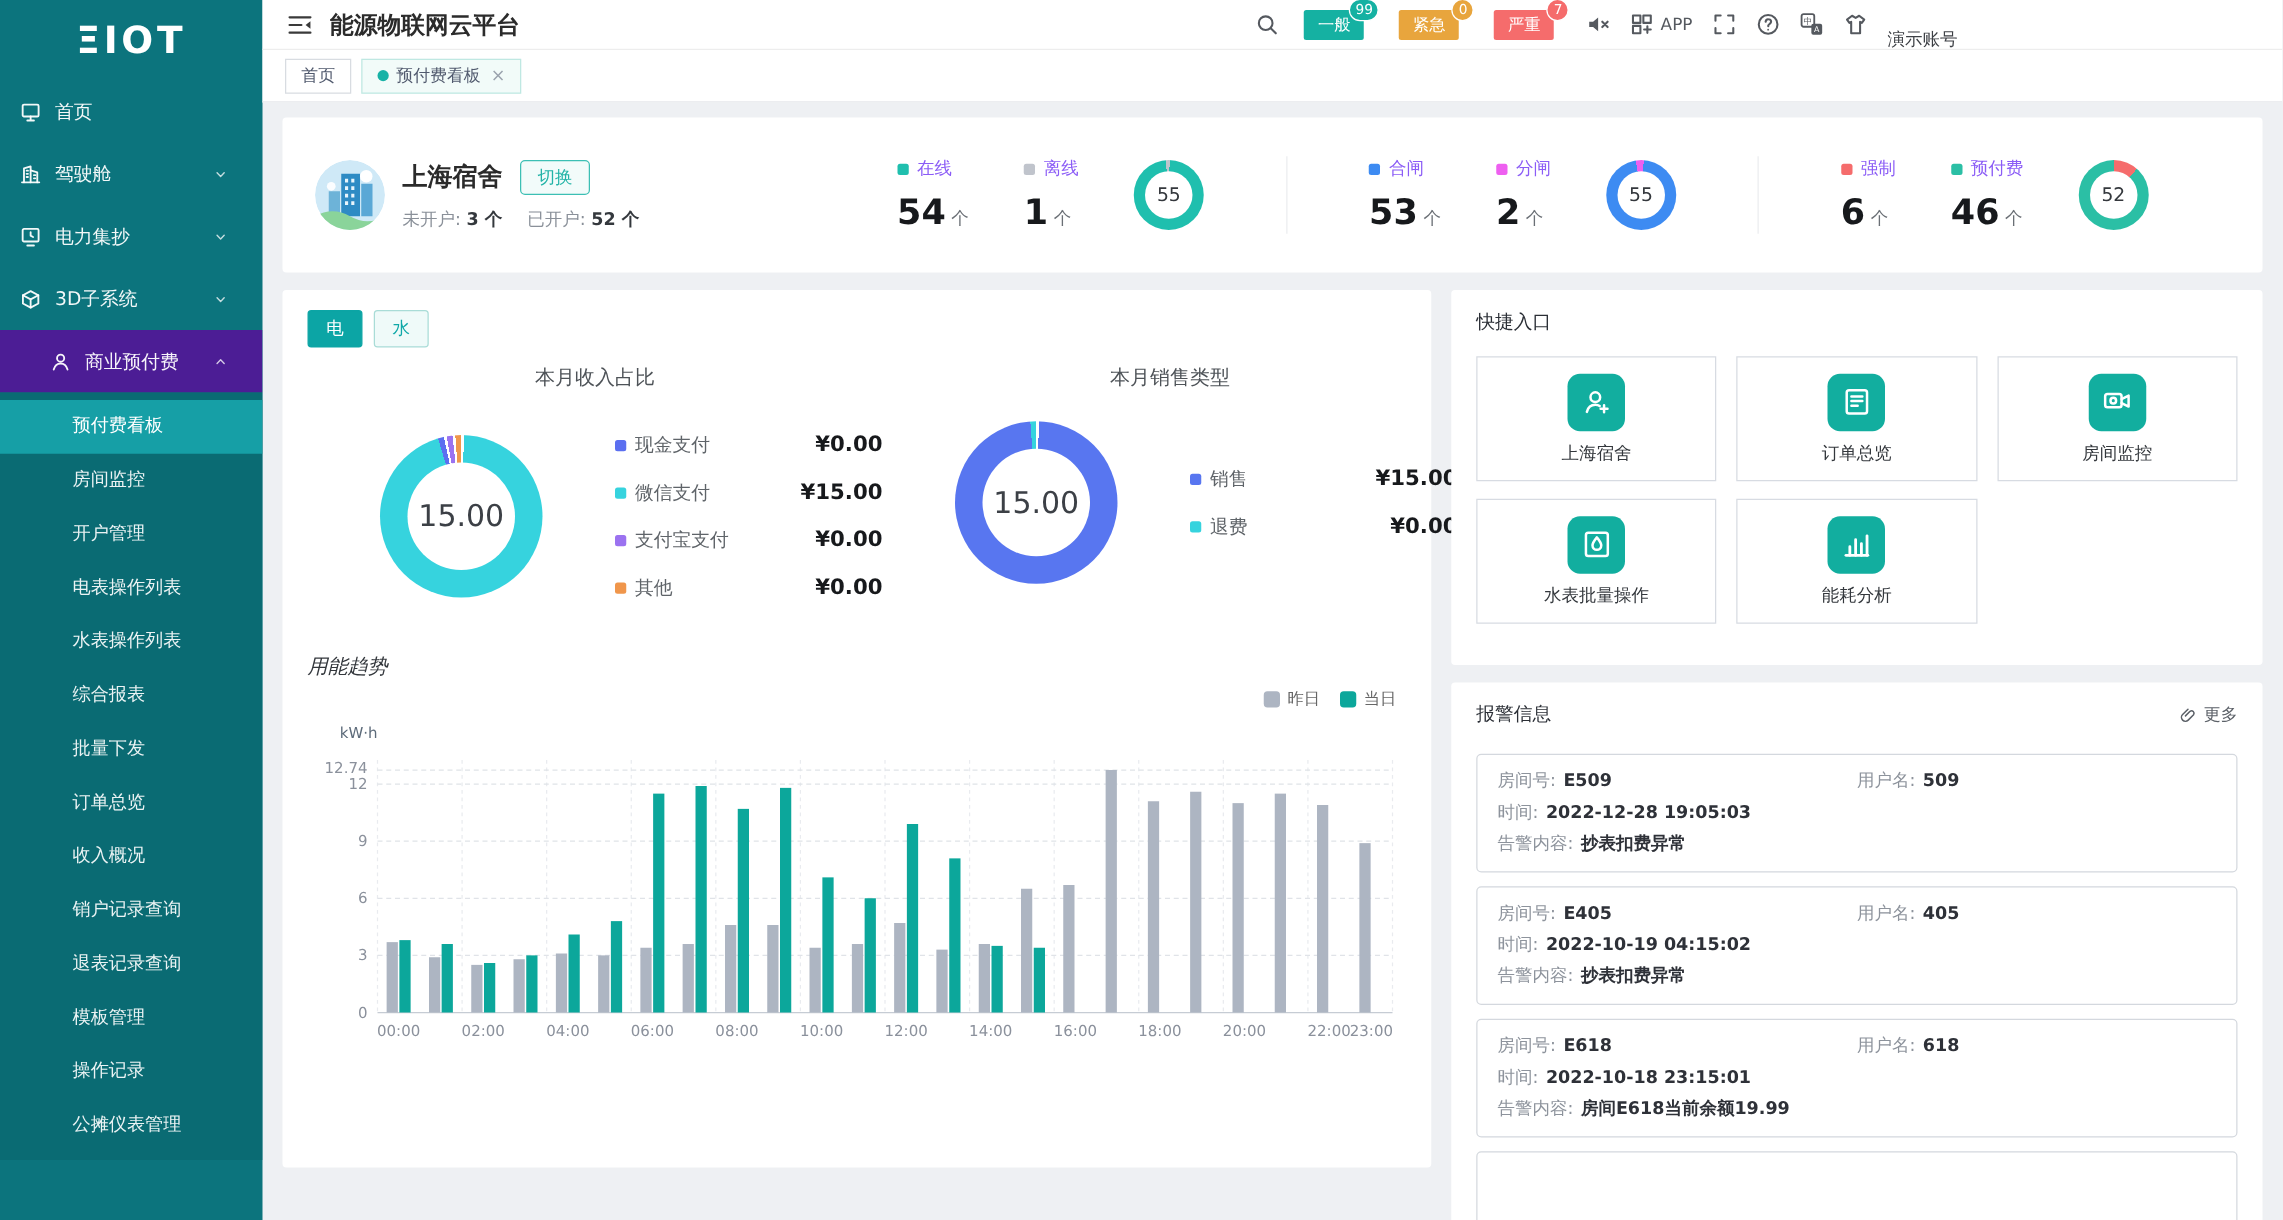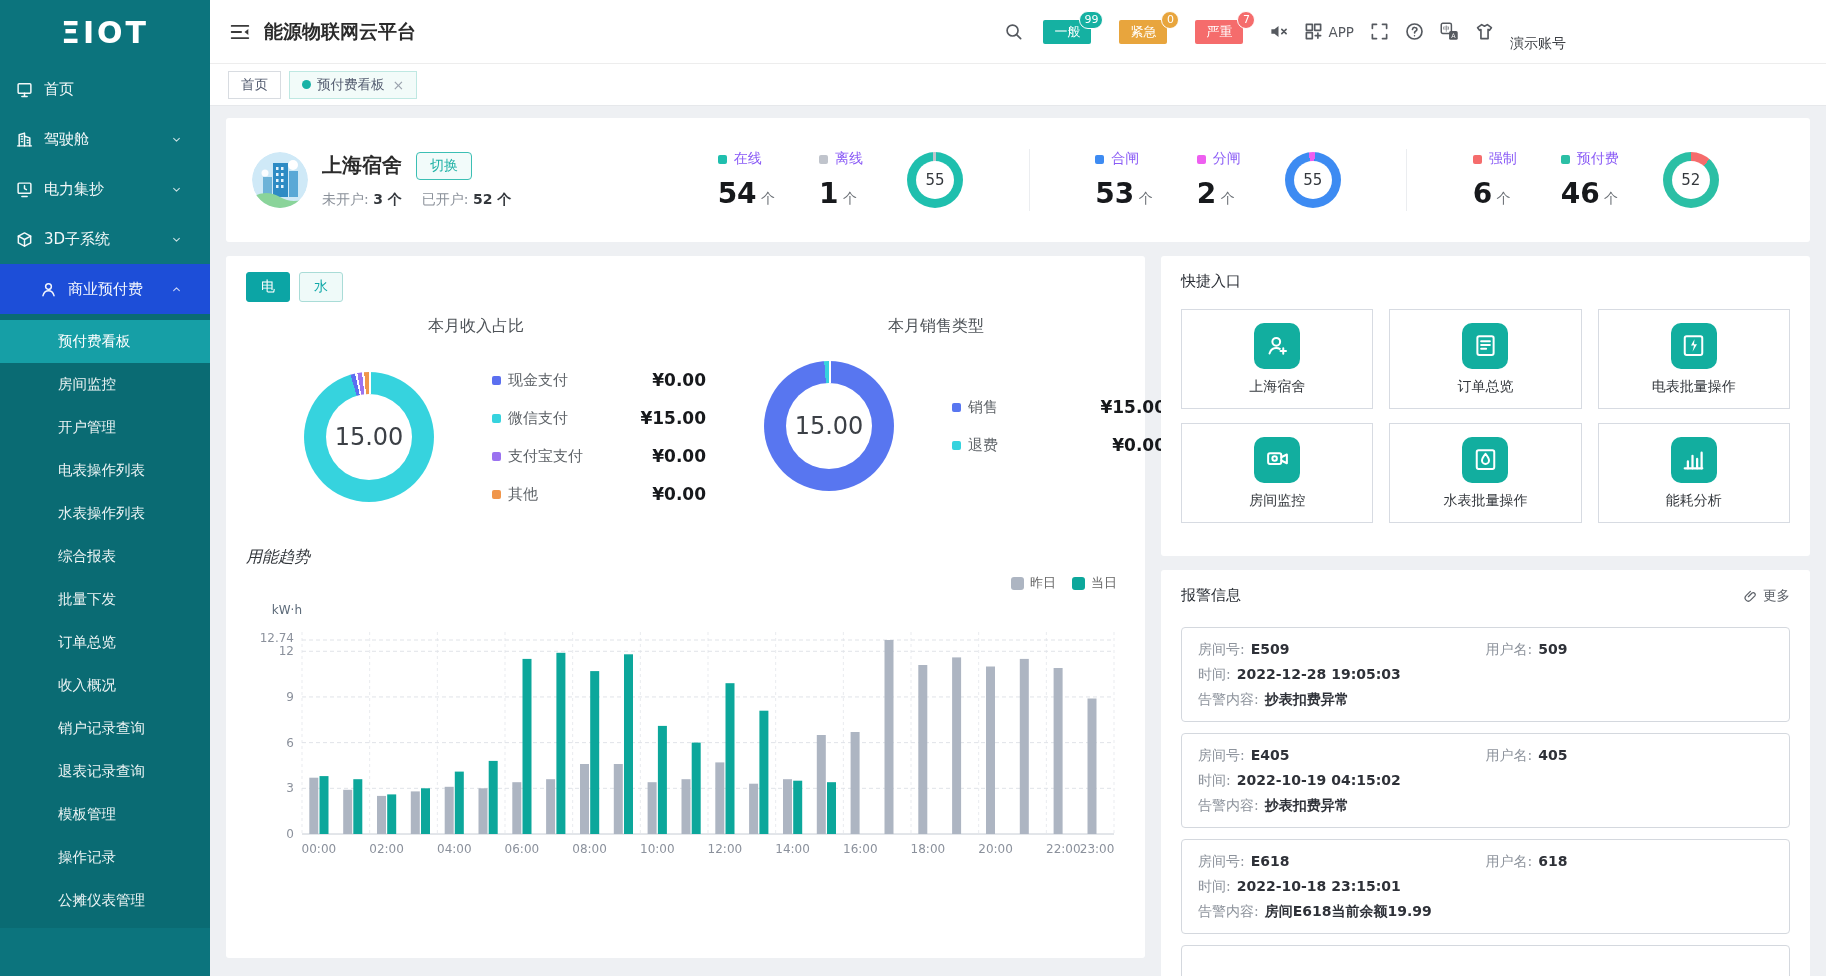--- a/index.html
+++ b/index.html
@@ -8,31 +8,31 @@
   .app { display:flex; width:100%; height:100%; }
 
   
   .sidebar { width:210px; height:100%; background:#0c747d; flex:none; overflow:hidden; }
   .logo { height:64px; display:flex; align-items:center; justify-content:center;
     color:#fff; font-size:30px; font-weight:bold; letter-spacing:3px; }
   .s-item { height:50px; display:flex; align-items:center; padding:0 16px;
     color:rgba(255,255,255,.95); font-size:15px; cursor:pointer; }
   .s-item .ico { margin-right:11px; display:flex; }
   .s-item .ico svg { width:17px; height:17px; }
-  .s-item.expanded { background:#1d4ed8;padding-left:40px; }
+  .s-item.expanded { background:#4c1d95;padding-left:40px; }
   .chev { margin-left:auto; opacity:.8; }
   .chev svg { width:13px !important; height:13px !important; }
   .s-sub { background:#0a6b73; padding:6px 0; }
   .s-sub-item { height:43px; line-height:43px; padding-left:58px; color:rgba(255,255,255,.92);
     font-size:14.5px; cursor:pointer; }
   .s-sub-item.active { background:#169fa6; color:#fff; }
 
   
   .main { flex:1; display:flex; flex-direction:column; min-width:0; }
-  .topbar { height:64px; background:#fff; display:flex; align-items:center; padding:12px 20px;
+  .topbar { height:40px; background:#fff; display:flex; align-items:center; padding:12px 20px;
     border-bottom:1px solid #ededed; flex:none;justify-content:center; }
   .collapse { display:flex; margin-right:14px; cursor:pointer; color:#3a3a3a; }
   .collapse svg { width:20px; height:18px; }
   .topbar h1 { font-size:19px; font-weight:bold; color:#2b2b2b; }
   .top-right { margin-left:auto; margin-right:240px; display:flex; align-items:center; gap:16px; }
   .hicon { display:flex; color:#55595f; cursor:pointer; }
   .hicon svg { width:19px; height:19px; }
   .badge-wrap { position:relative; margin:0 10px 0 4px; cursor:pointer; }
   .badge-pill { display:inline-block; color:#fff; font-size:13px; padding:3px 11px; border-radius:2px; }
   .badge-sup { position:absolute; top:-9px; right:-12px; min-width:18px; height:18px; line-height:15px;
@@ -546,29 +546,20 @@
                   <div class="q-icon" style="background:#12ae9f">
                     <svg viewBox="0 0 20 20" fill="none" stroke="currentColor" stroke-width="1.6" stroke-linecap="round" stroke-linejoin="round">
                       <rect x="3.5" y="2.5" width="13" height="15" rx="1.5"></rect>
                       <path d="M6.5 6.5h7M6.5 9.5h7M6.5 12.5h4"></path>
                     </svg>
                   </div>
                   <div class="q-label">订单总览</div>
                 </div>
                 <div class="q-card">
                   <div class="q-icon" style="background:#12ae9f">
-                    <svg viewBox="0 0 20 20" fill="none" stroke="currentColor" stroke-width="1.6" stroke-linejoin="round">
-                      <rect x="3" y="2.5" width="14" height="15" rx="1.5"></rect>
-                      <path d="M10.8 5 8 10h2.4l-1.2 5 3.6-6h-2.4z" fill="currentColor" stroke="none"></path>
-                    </svg>
-                  </div>
-                  <div class="q-label">电表批量操作</div>
-                </div>
-                <div class="q-card">
-                  <div class="q-icon" style="background:#12ae9f">
                     <svg viewBox="0 0 20 20" fill="none" stroke="currentColor" stroke-width="1.6" stroke-linecap="round" stroke-linejoin="round">
                       <rect x="2.5" y="5" width="10.5" height="8.5" rx="1.5"></rect>
                       <path d="M13 8.2l4.5-2.2v7l-4.5-2.2"></path>
                       <circle cx="7.7" cy="9.2" r="1.8"></circle>
                     </svg>
                   </div>
                   <div class="q-label">房间监控</div>
                 </div>
                 <div class="q-card">
                   <div class="q-icon" style="background:#12ae9f">

